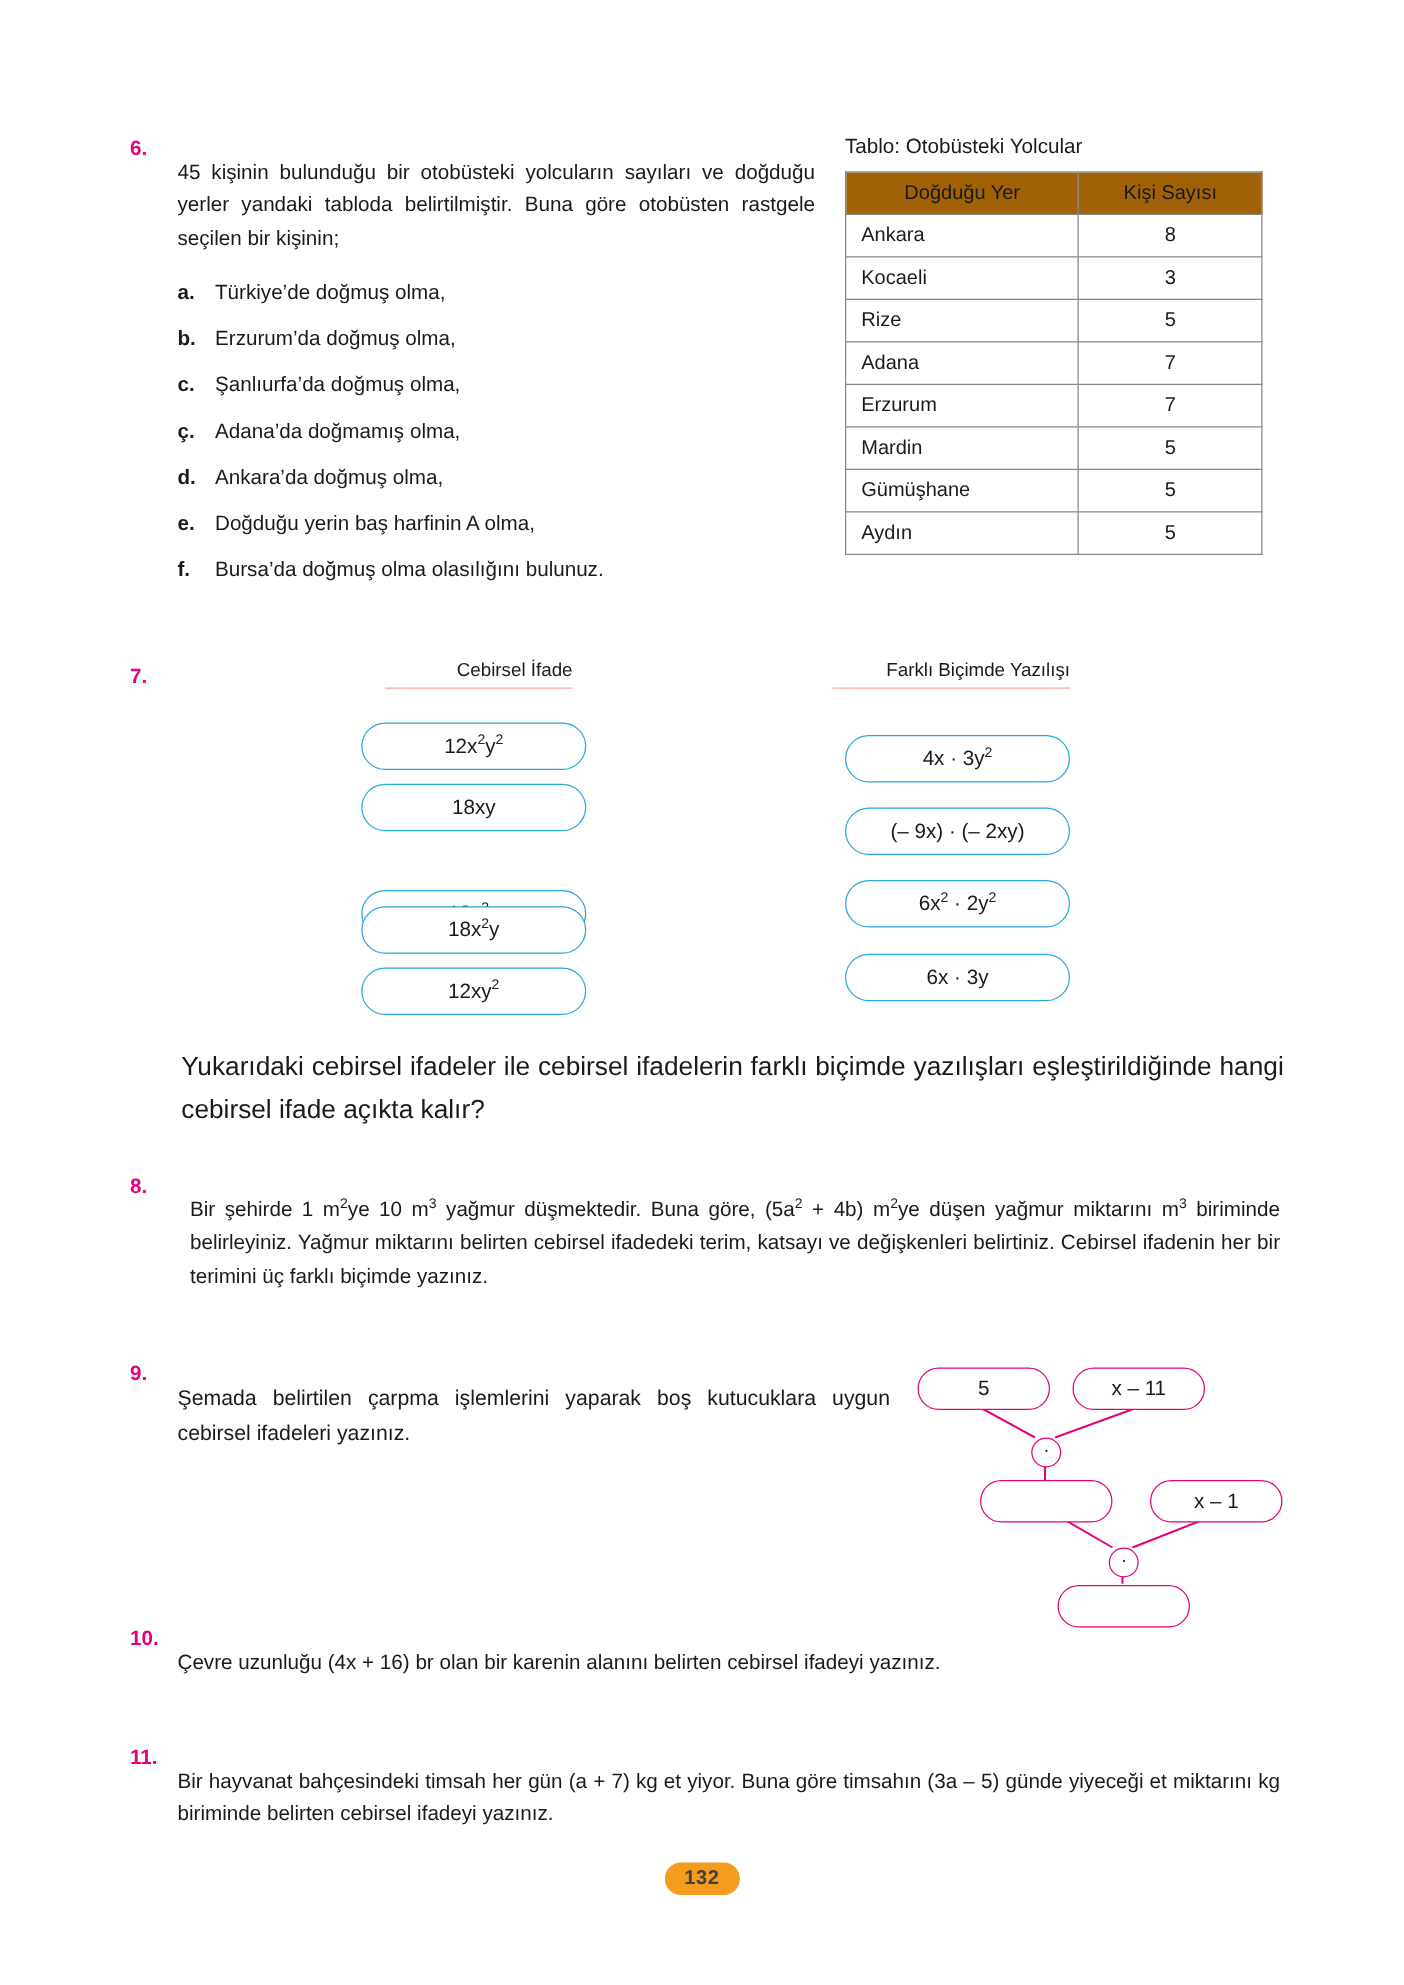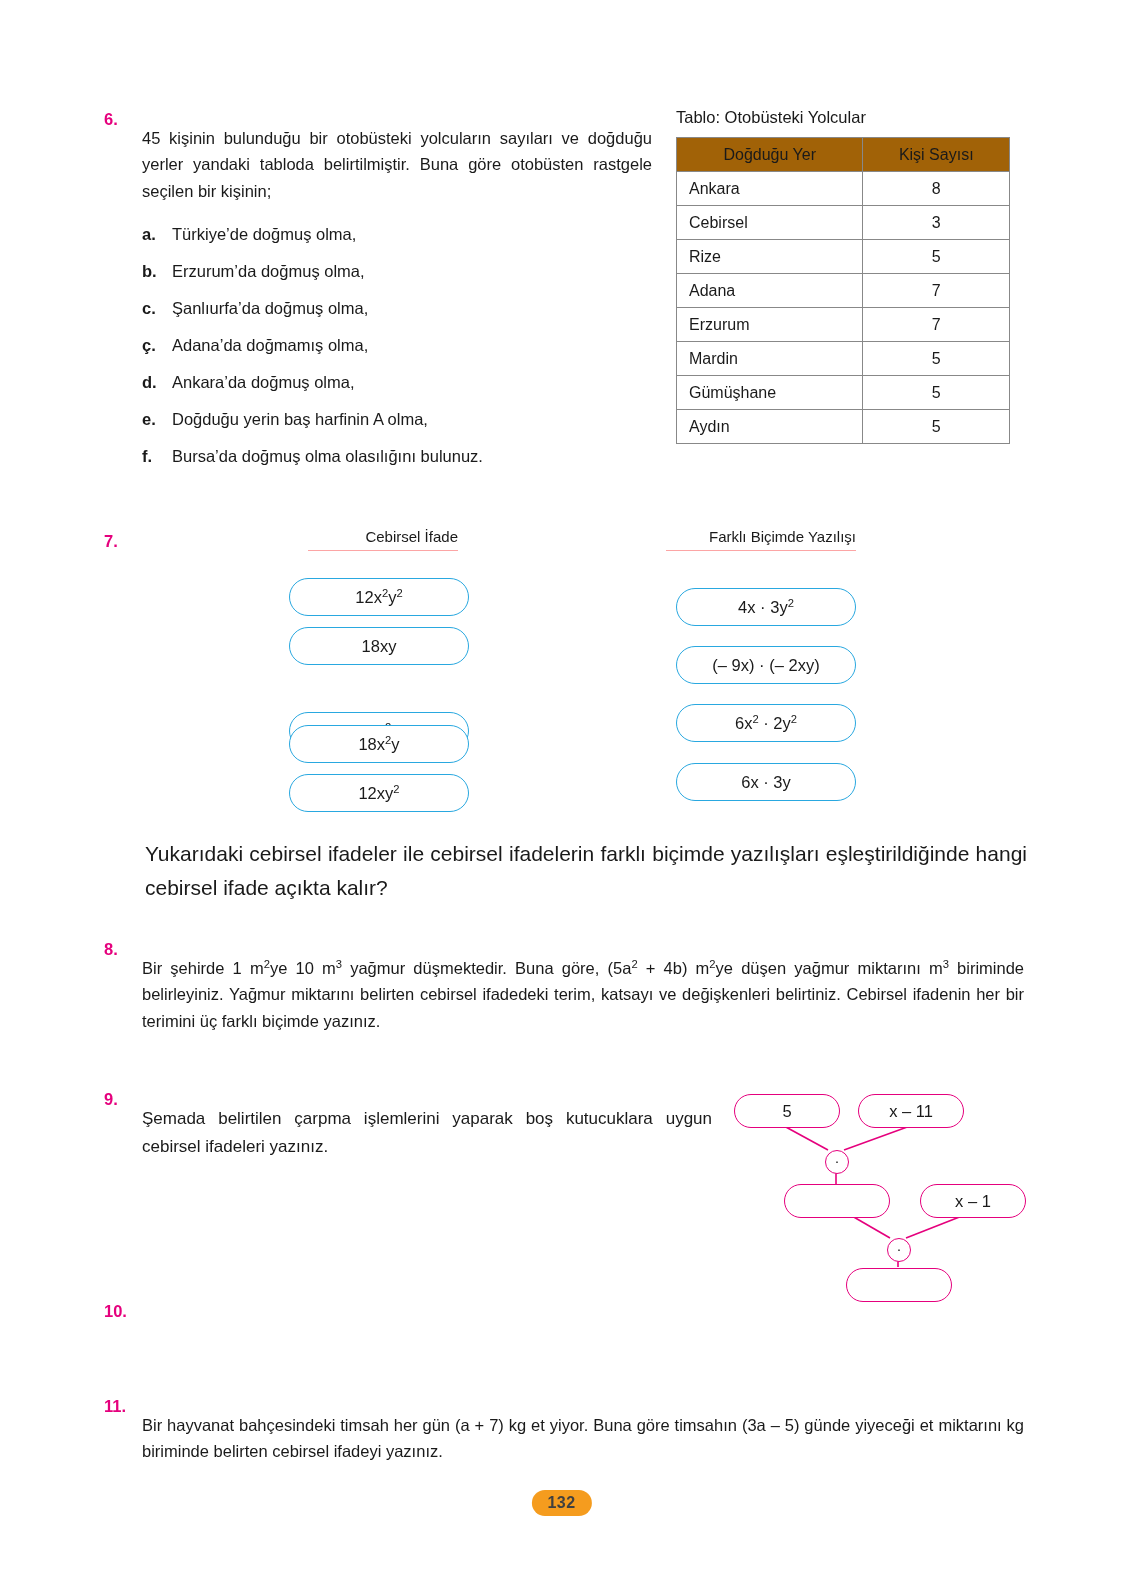--- a/index.html
+++ b/index.html
@@ -170,21 +170,21 @@
     left: 104px;
     top: 938px;
     width: 920px;
   }
   #q8 .num {
     position: absolute;
     left: 0;
     top: 2px;
   }
   #q8 .txt {
-    margin-left: 38px;
+    margin-left: 48px;
     font-size: 16.5px;
     line-height: 1.62;
     text-align: justify;
   }
 
   
   #q9 {
     position: absolute;
     left: 104px;
     top: 1088px;
@@ -324,21 +324,21 @@
             <th>Doğduğu Yer</th>
             <th>Kişi Sayısı</th>
           </tr>
         </thead>
         <tbody>
           <tr>
             <td class="place">Ankara</td>
             <td class="count">8</td>
           </tr>
           <tr>
-            <td class="place">Cebirsel</td>
+            <td class="place">Kocaeli</td>
             <td class="count">3</td>
           </tr>
           <tr>
             <td class="place">Rize</td>
             <td class="count">5</td>
           </tr>
           <tr>
             <td class="place">Adana</td>
             <td class="count">7</td>
           </tr>
@@ -412,20 +412,21 @@
       <div class="sbox" style="left:62px;  top:92px;  width:104px;"></div>
       <div class="sbox" style="left:198px; top:92px;  width:104px;">x – 1</div>
       <div class="dotop" style="left:165px; top:146px;">·</div>
 
       <div class="sbox" style="left:124px; top:176px; width:104px;"></div>
     </div>
   </section>
 
   <section id="q10" class="qrow">
     <span class="num qnum">10.</span>
+    <p class="txt">Çevre uzunluğu (4x + 16) br olan bir karenin alanını belirten cebirsel ifadeyi yazınız.</p>
   </section>
 
   <section id="q11" class="qrow">
     <span class="num qnum">11.</span>
     <p class="txt">Bir hayvanat bahçesindeki timsah her gün (a + 7) kg et yiyor. Buna göre timsahın (3a – 5) günde yiyeceği et miktarını kg biriminde belirten cebirsel ifadeyi yazınız.</p>
   </section>
 
   <div class="pagenum">132</div>
 </div>
 

